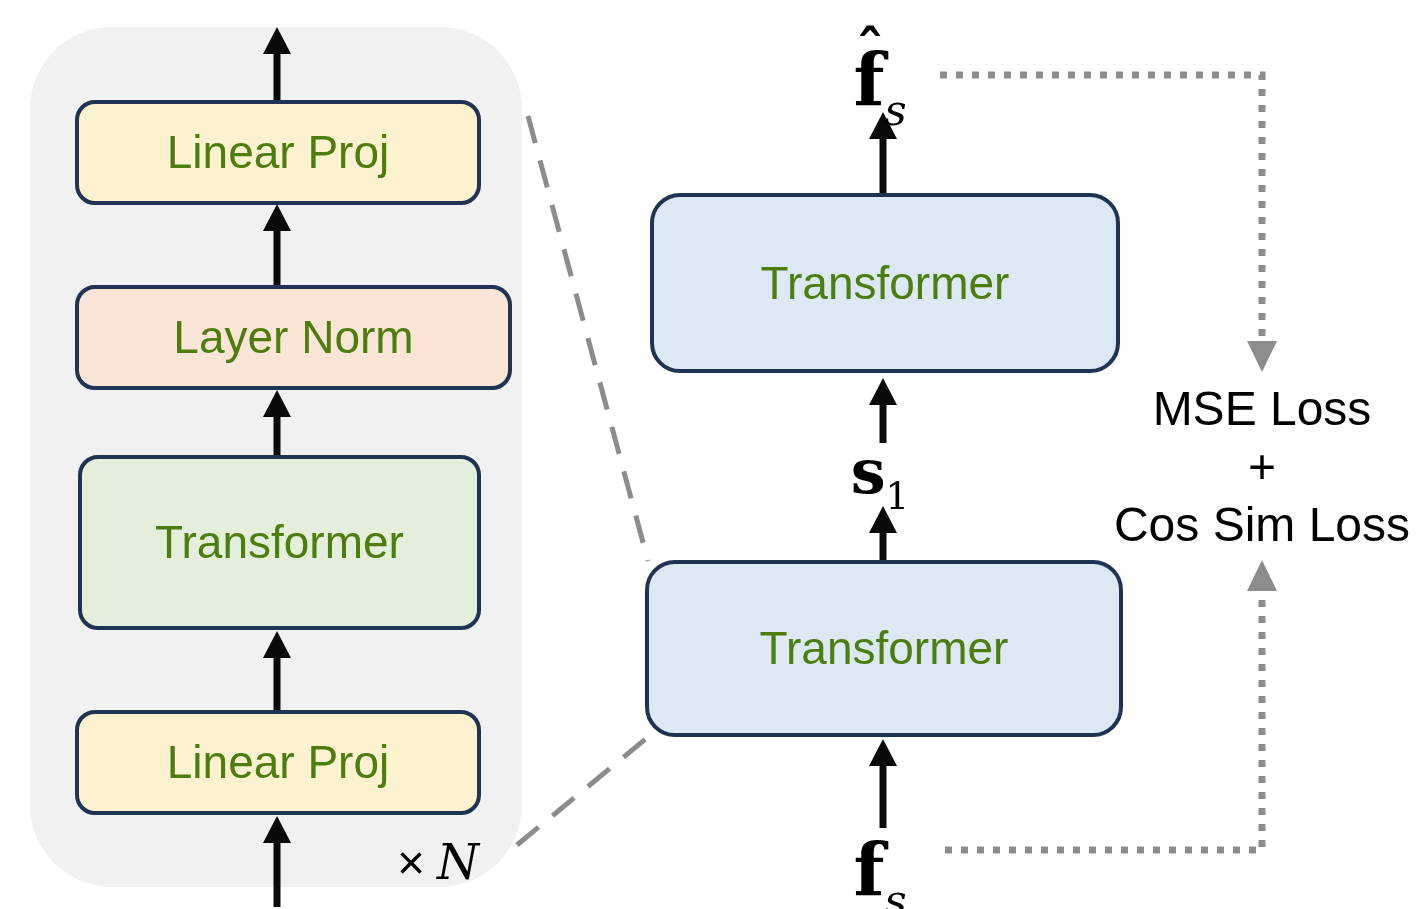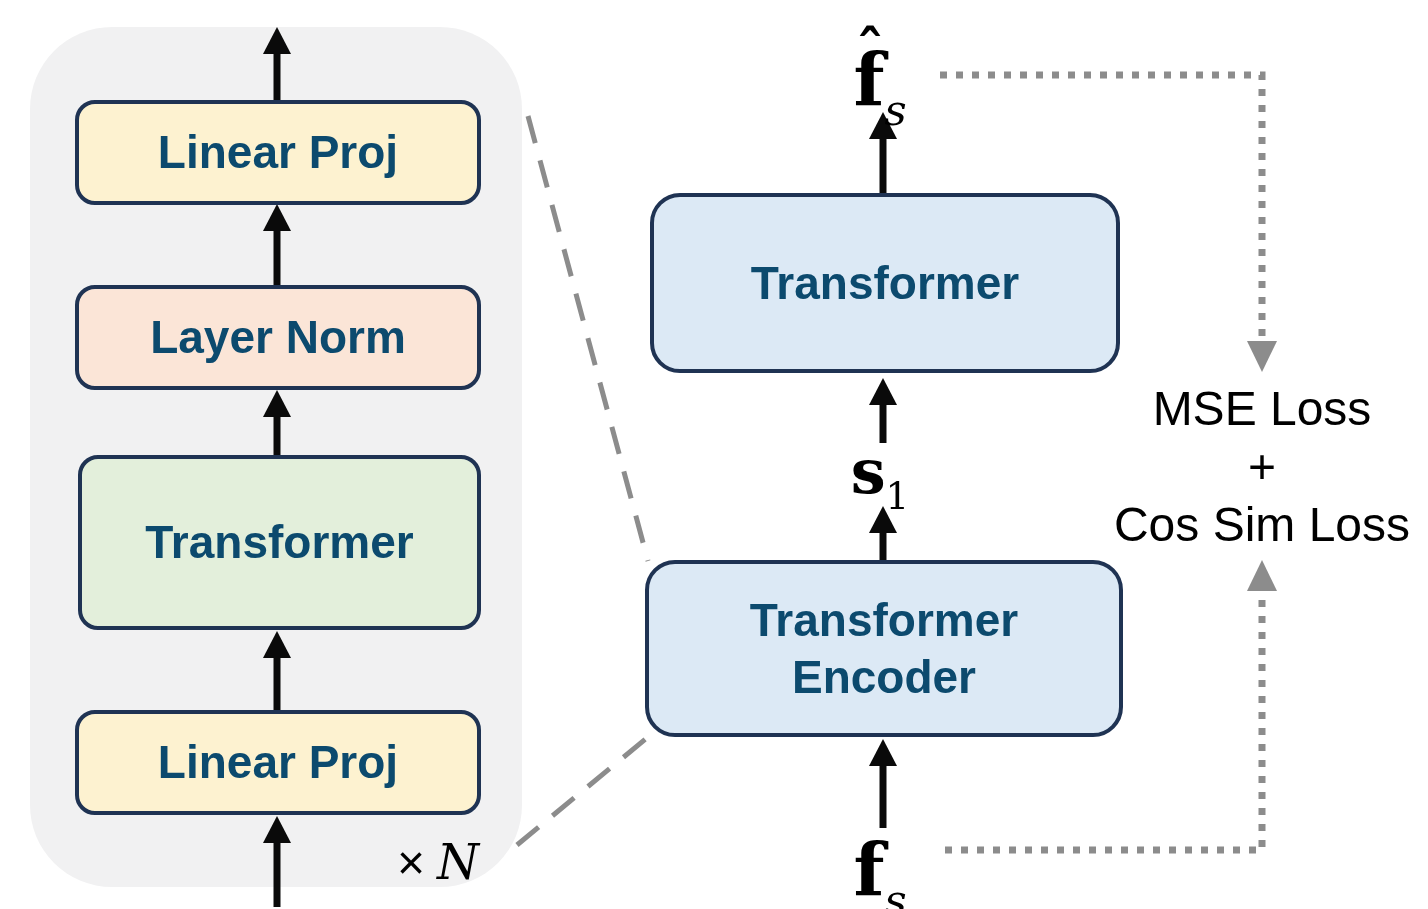--- a/index.html
+++ b/index.html
@@ -18,26 +18,26 @@
     border-radius:82px;
   }
   .overlay{
     position:absolute;left:0;top:0;width:1428px;height:909px;
     pointer-events:none;
   }
   .box{
     position:absolute;box-sizing:border-box;
     border:4px solid #1f3353;
     display:flex;flex-direction:column;align-items:center;justify-content:center;
-    font-size:46px;line-height:1.22;text-align:center;color:#0c4a6e;font-weight:bold;
+    font-size:46px;line-height:1.22;text-align:center;color:#4d7c0f;
   }
   .small-box{border-radius:20px;}
   .blue-box{border-radius:30px;background:#dce9f5;}
   .b-lp1{left:75px;top:100px;width:406px;height:105px;background:#fdf2d0;}
-  .b-ln {left:75px;top:285px;width:406px;height:105px;background:#fbe5d7;}
+  .b-ln {left:75px;top:285px;width:437px;height:105px;background:#fbe5d7;}
   .b-tb {left:78px;top:455px;width:403px;height:175px;background:#e3efdb;}
   .b-lp2{left:75px;top:710px;width:406px;height:105px;background:#fdf2d0;}
   .b-dec{left:650px;top:193px;width:470px;height:180px;}
   .b-enc{left:645px;top:560px;width:478px;height:177px;}
 
   .math{
     position:absolute;display:flex;align-items:flex-end;justify-content:center;
     font-family:"DejaVu Serif",serif;color:#000;
   }
   .mbase{position:relative;display:inline-block;font-weight:bold;line-height:0.9;}
@@ -138,21 +138,20 @@
   <div class="repeat">
     <span class="times">×</span>
     <span class="count">N</span>
   </div>
 
   <div class="box blue-box b-dec">
     <span>Transformer</span>
   </div>
   <div class="box blue-box b-enc">
     <span>Transformer</span>
-    <span>Encoder</span>
   </div>
 
   <div class="math m-fhat">
     <span class="mbase">
       <span class="mhat">ˆ</span>
       <span>f</span>
     </span>
     <span class="msub italic">s</span>
   </div>
 

